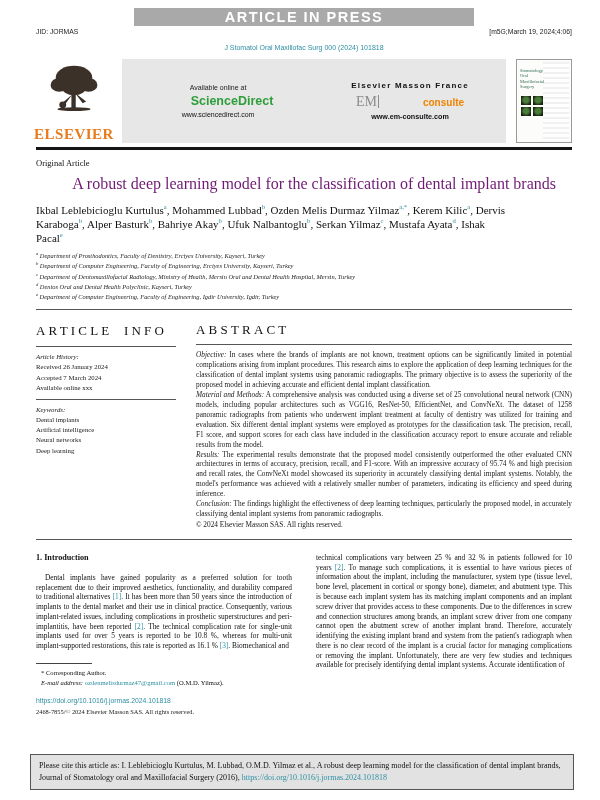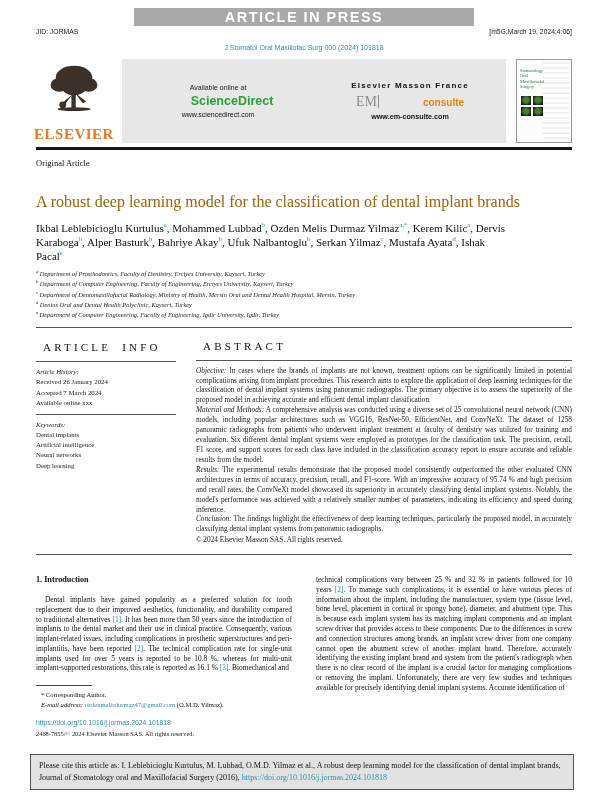--- a/index.html
+++ b/index.html
@@ -42,42 +42,42 @@
   .cover{width:56px;height:84px;border:1px solid #9a9a9a;background:#fcfcfb;position:relative;overflow:hidden;}
   .cover-sketch{position:absolute;right:2px;top:2px;bottom:2px;width:26px;
     background:repeating-linear-gradient(180deg,#eee 0 2px,#fff 2px 5px);opacity:.8;}
   .cover-title{position:relative;font-size:4.5px;line-height:1.2;color:#2e6b4f;padding:8px 2px 0 3px;width:30px;}
   .cover-grid{position:relative;display:grid;grid-template-columns:10px 10px;gap:2px;margin:6px 0 0 4px;}
   .cover-cell{width:10px;height:9px;background:radial-gradient(circle at 50% 45%,#4a7d3a 0 35%,#16210f 75%);}
   .black-rule{height:3px;background:#151515;margin-top:4px;}
 
   
   .type-label{font-size:8.5px;margin-top:8px;color:#111;}
-  .title{font-size:16px;line-height:1.22;color:#a16207;margin-top:24px;width:520px;font-weight:normal;}
+  .title{font-size:16px;line-height:1.22;color:#701a75;margin-top:6px;width:520px;font-weight:normal;text-align:right;}
   .authors{margin-top:9px;font-size:11px;line-height:1.3;width:470px;color:#111;}
   .authors .k-sup{font-size:0.6em;vertical-align:super;color:var(--accent-teal);}
   .affils{margin-top:6px;font-style:italic;font-size:6.4px;line-height:1.55;color:#222;}
   .affils .k-sup{font-size:0.7em;vertical-align:super;}
   .thin-rule{border-top:1px solid #555;margin-top:7px;}
 
   
   .info-abs{display:flex;margin-top:11px;}
   .info-col{width:140px;margin-right:20px;font-size:6.8px;line-height:1.5;}
-  .sec-heading{font-size:11px;letter-spacing:3.2px;word-spacing:5px;color:#111;margin-left:7px;}
+  .sec-heading{font-size:13px;letter-spacing:3.2px;word-spacing:5px;color:#111;}
   .rule{border-top:1px solid #555;}
   .info-col .rule{margin:6px 0 5px 0;}
   .hist-label,.kw-label{font-style:italic;}
   .abs-col{flex:1;font-size:7.3px;line-height:1.36;text-align:justify;}
   .abs-col .rule{margin:6px 0 5px 0;}
   .abs-body .k-label{font-style:italic;}
   .abs-copyright{text-align:left;margin-top:1px;}
   .full-rule{border-top:1px solid #555;margin-top:9px;}
 
   
-  .intro{display:flex;gap:24px;margin-top:20px;}
+  .intro{display:flex;gap:24px;margin-top:13px;}
   .col{flex:1;font-size:7.4px;line-height:1.32;text-align:justify;color:#111;}
   .intro-heading{font-weight:bold;font-size:8.2px;margin-bottom:9px;text-align:left;}
   .intro-p{display:block;text-indent:9px;}
   .intro-p2{display:block;}
   .k-ref{color:var(--accent-teal);}
 
   
   .footnote-rule{width:56px;border-top:1px solid #444;margin-top:12px;}
   .footnote{font-size:6.6px;margin-top:4px;line-height:1.5;padding-left:5px;}
   .fn-email-label{font-style:italic;}

